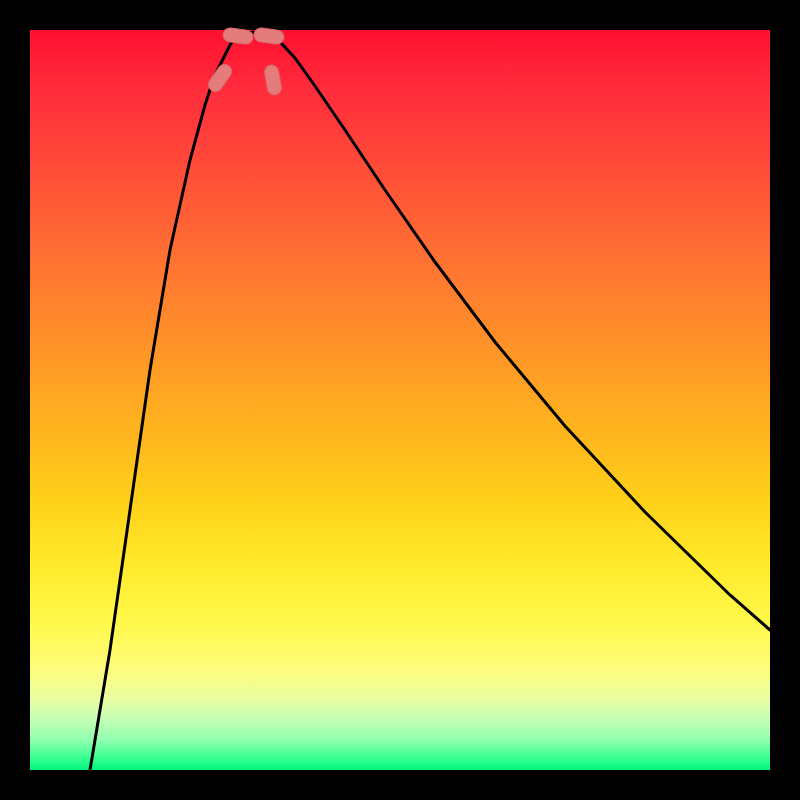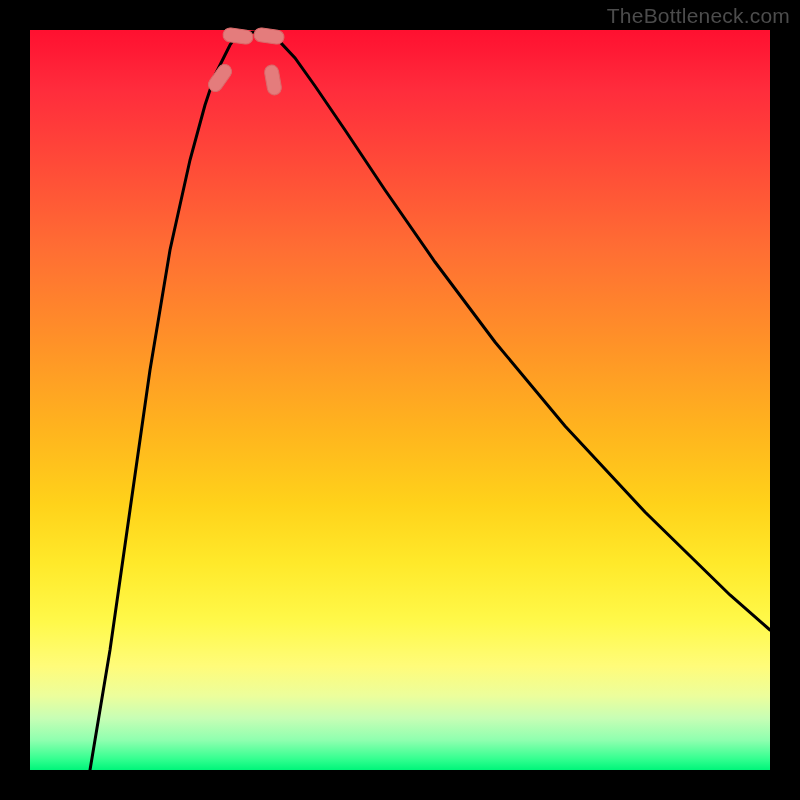--- a/index.html
+++ b/index.html
@@ -62,21 +62,20 @@
   .marker {
     fill: #e47c7c;
     stroke: #d96b6b;
     stroke-width: 1;
   }
 </style>
 </head>
 <body>
 
 <div class="outer">
-  <div class="watermark">TheBottleneck.com</div>
   <div class="plot-area">
     <svg class="curves" viewBox="0 0 740 740">
       <g id="curve-group">
           <path d="M60 740 L80 620 L100 480 L120 340 L140 220 L160 130 L175 75 L185 45 L195 25 L200 15 L205 8 L210 5" fill="none" stroke="#000" stroke-width="3" stroke-linecap="round"></path>
           <path d="M240 5 L250 12 L265 28 L285 56 L315 100 L355 160 L405 232 L465 312 L535 396 L615 482 L700 565 L740 600" fill="none" stroke="#000" stroke-width="3" stroke-linecap="round"></path>
           <path d="M205 7 L215 3 L225 2 L235 3 L245 6" fill="none" stroke="#000" stroke-width="3" stroke-linecap="round"></path>
         </g>
       <g id="marker-group">
           <g transform="translate(190,48) rotate(-55)">
             <rect x="-15" y="-7" width="30" height="14" rx="7" ry="7" class="marker"></rect>

